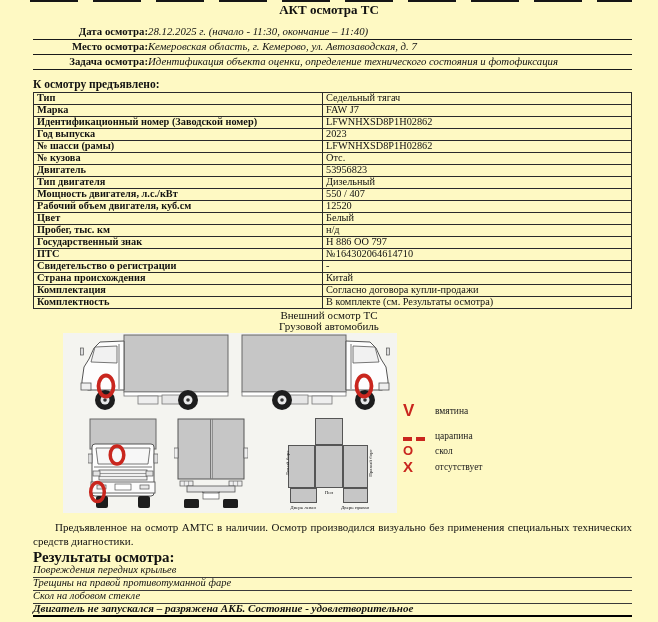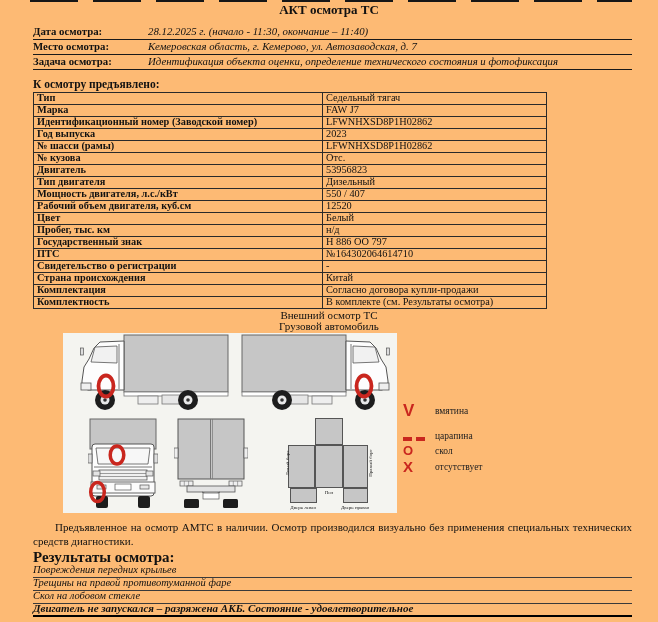--- a/index.html
+++ b/index.html
@@ -1,30 +1,30 @@
 <!DOCTYPE html>
 <html><head>
 <meta charset="utf-8">
 <style>
   html,body{margin:0;padding:0;background:#fff;}
-  .page{position:relative;width:658px;height:622px;background:#fdba74;overflow:hidden;
+  .page{position:relative;width:658px;height:622px;background:#fef9c3;overflow:hidden;
         font-family:"Liberation Serif", serif;color:#111;}
   
   .top-artifact{position:absolute;left:30px;top:0;width:602px;height:2.4px;
     background:repeating-linear-gradient(90deg,#161616 0 48px,transparent 48px 63px);}
   .doc-title{position:absolute;left:0;top:2px;width:100%;text-align:center;
     font-weight:bold;font-size:13px;}
   
   .info-table{position:absolute;left:33px;top:25px;width:599px;}
   .info-row{display:flex;height:14px;line-height:13px;border-bottom:1.2px solid #1a1a1a;}
-  .info-label{width:115px;font-weight:bold;font-size:10.8px;}
+  .info-label{width:115px;font-weight:bold;font-size:10.8px;text-align:right;}
   .info-value{flex:1;font-style:italic;font-size:10.8px;}
   .sec-heading{position:absolute;left:33px;font-weight:bold;font-size:11.5px;}
   
-  .veh-table{position:absolute;left:33px;top:92px;width:514px;border-collapse:collapse;table-layout:fixed;}
+  .veh-table{position:absolute;left:33px;top:92px;width:599px;border-collapse:collapse;table-layout:fixed;}
   .veh-table td{border:1px solid #2a2a2a;height:11px;line-height:10.5px;font-size:10.3px;
     padding:0 2px 0 3px;overflow:hidden;white-space:nowrap;}
   .veh-table td.lbl{width:283px;font-weight:bold;}
   .center-head{position:absolute;left:0;width:100%;text-align:center;font-weight:normal;font-size:11px;}
   
   .scan-bg{position:absolute;left:63px;top:333px;width:334px;height:180px;background:#f4f4f0;}
   .truck-svg{position:absolute;}
   .mirrored{transform:scaleX(-1);}
   
   .unfold{position:absolute;left:285px;top:415px;width:95px;height:97px;font-size:5px;}

